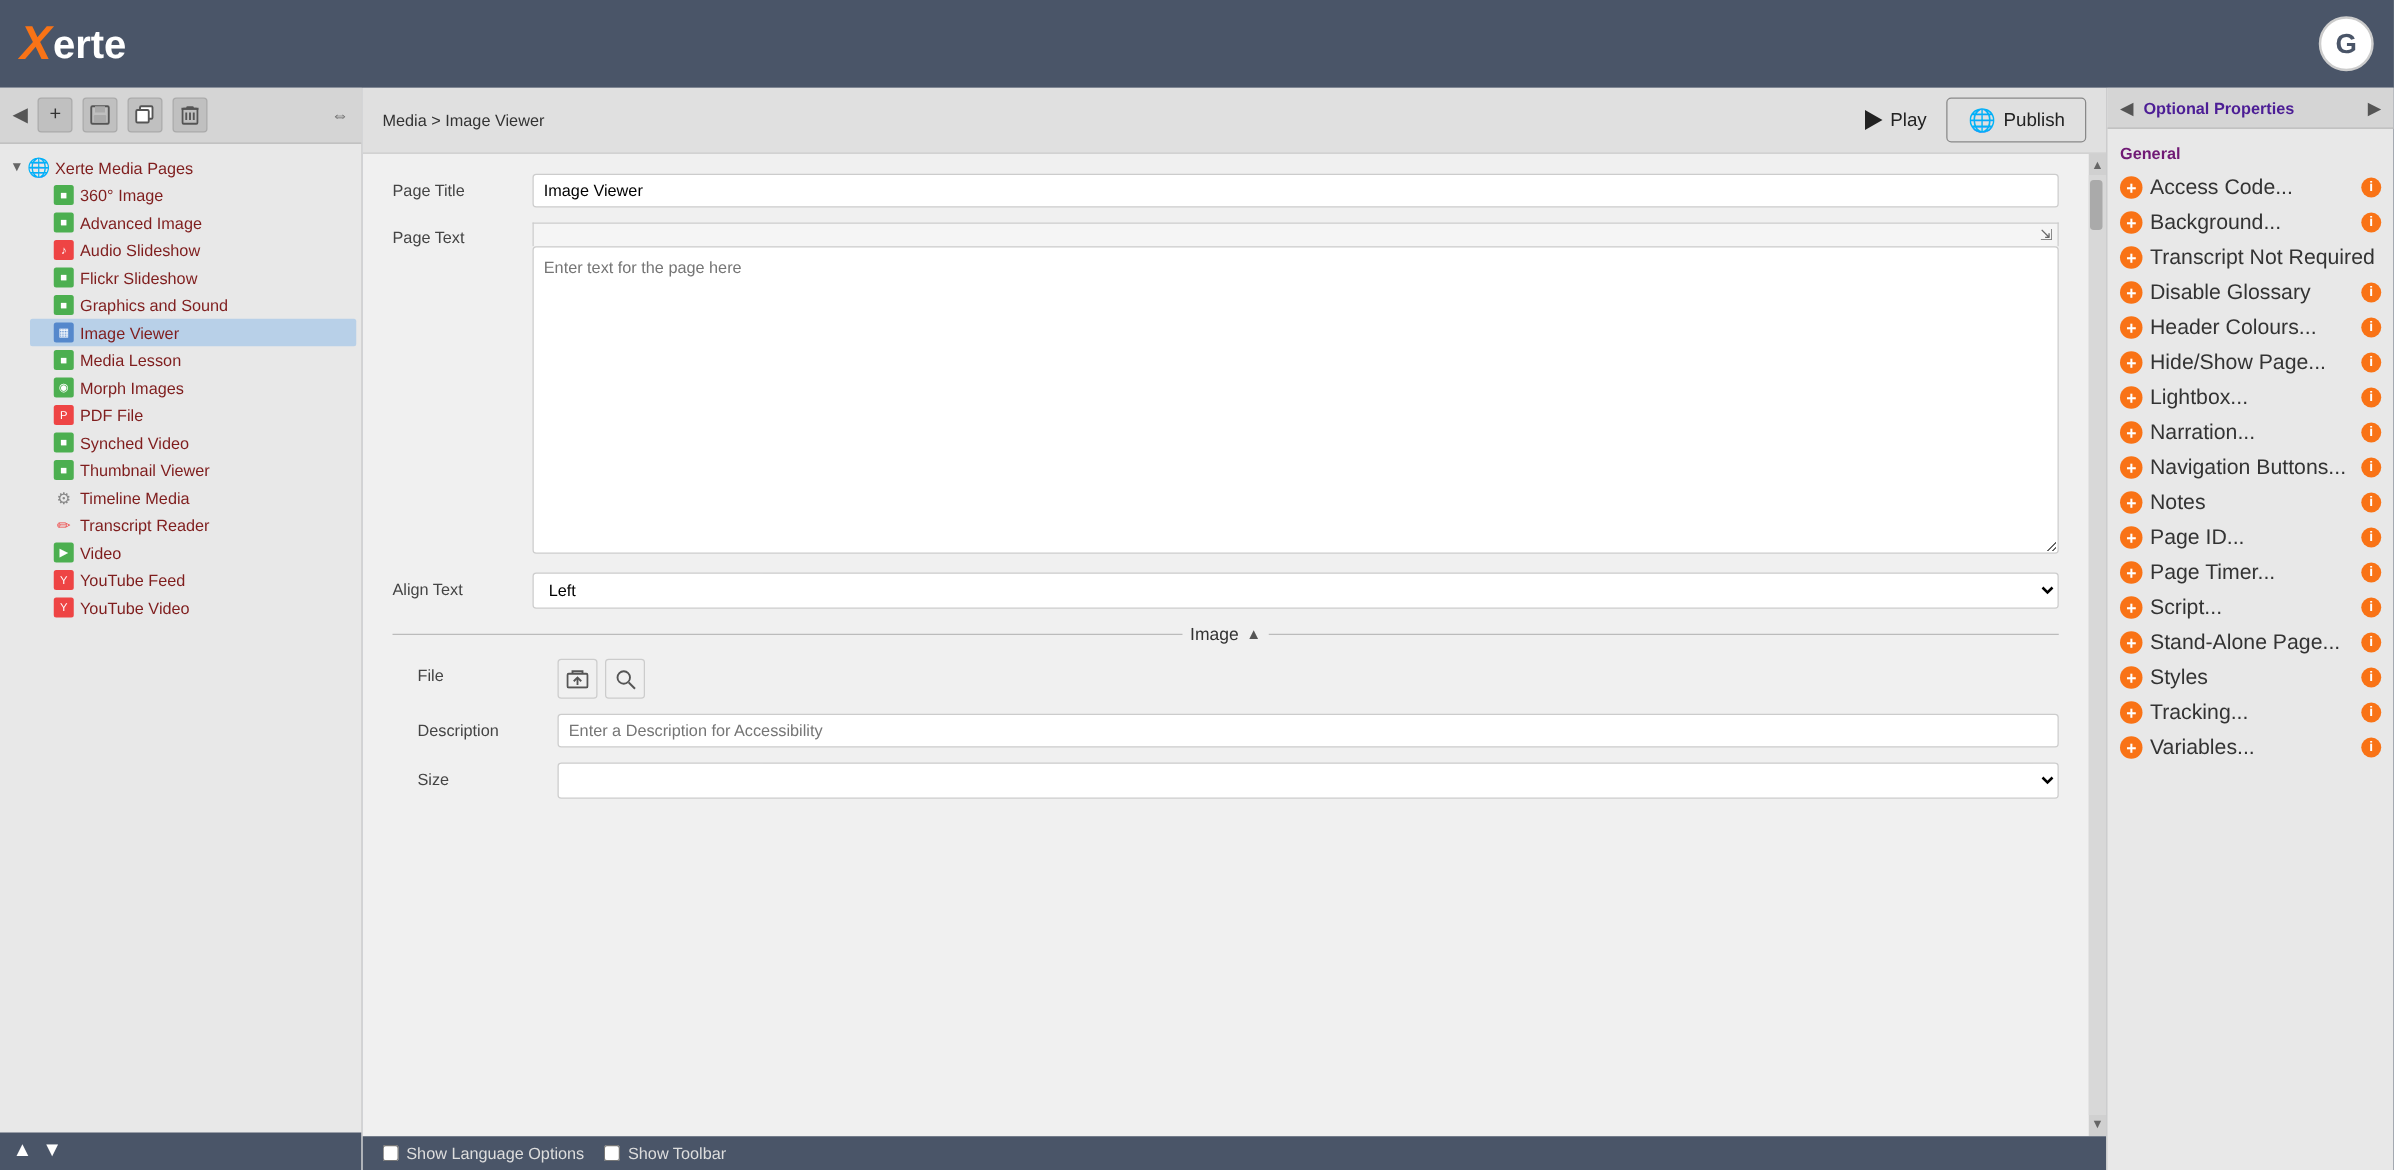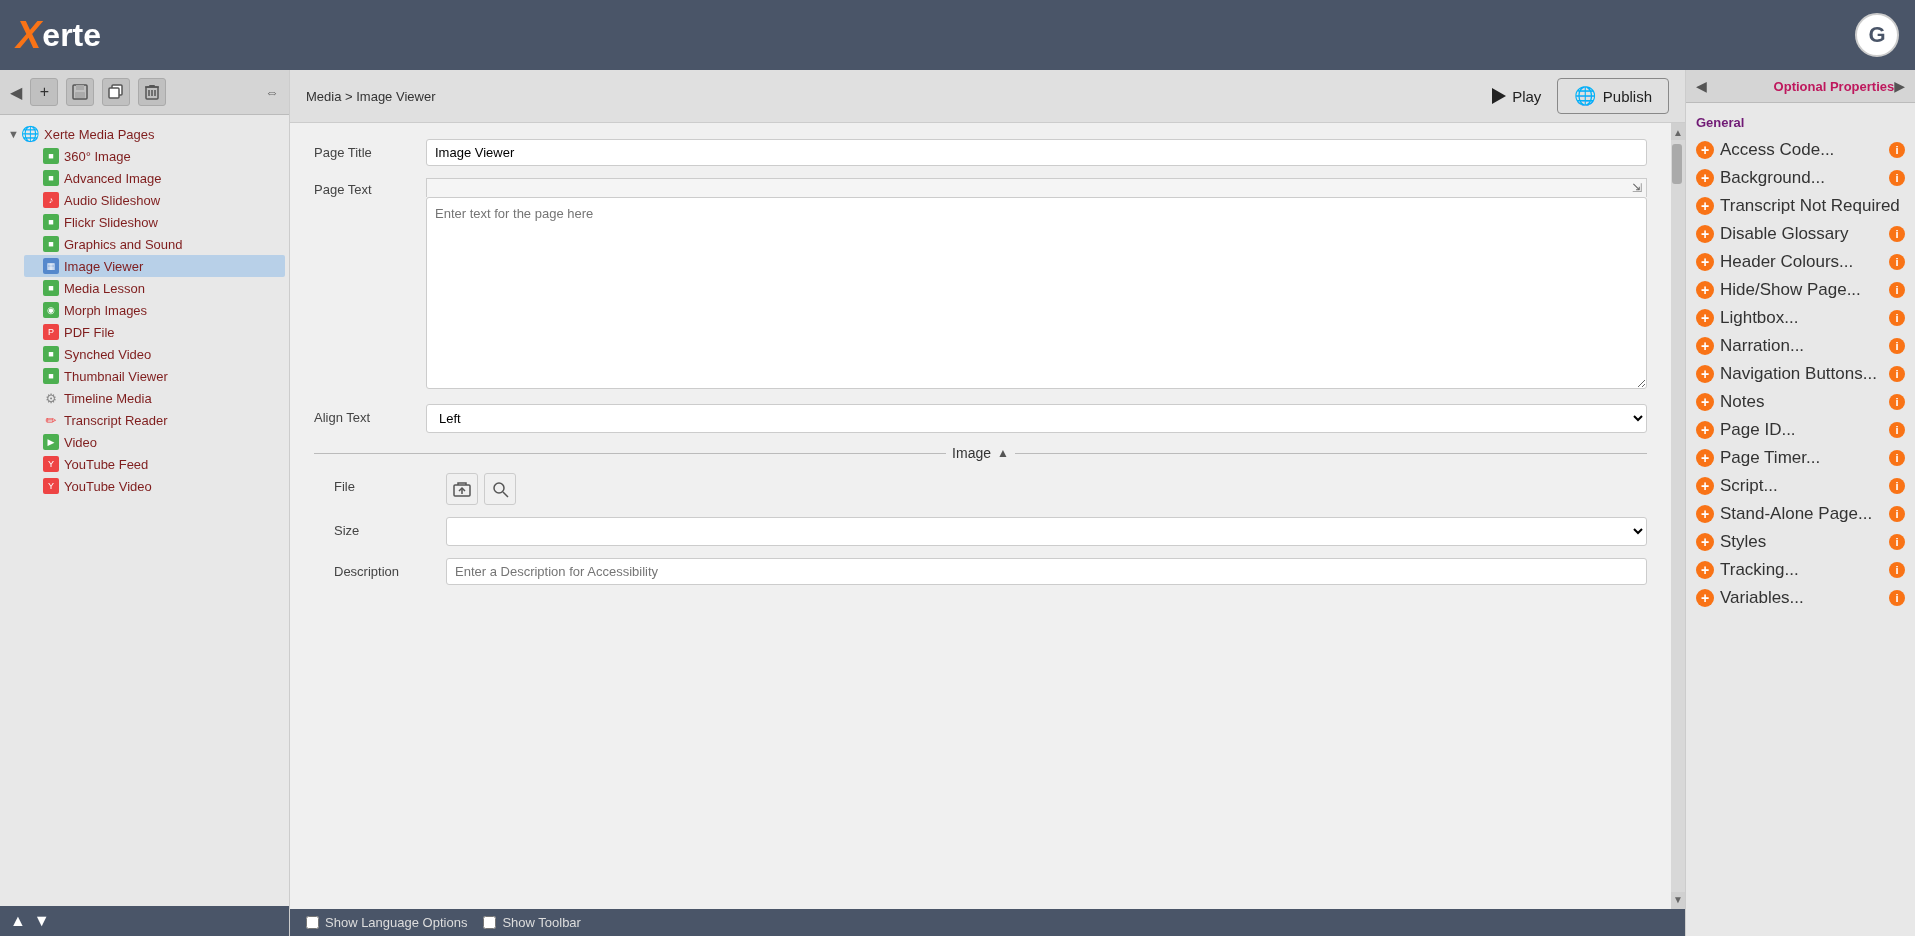--- a/index.html
+++ b/index.html
@@ -219,21 +219,21 @@
     .form-input {
       width: 100%;
       padding: 5px 8px;
       border: 1px solid #ccc;
       border-radius: 3px;
       font-size: 13px;
       background: white;
     }
     .form-textarea {
       width: 100%;
-      height: 192px;
+      height: 246px;
       padding: 8px;
       border: 1px solid #ccc;
       border-radius: 3px;
       font-size: 13px;
       background: white;
       resize: vertical;
       font-family: Arial, sans-serif;
     }
     .form-select {
       width: 100%;
@@ -345,23 +345,23 @@
     }
     #right-collapse-btn {
       font-size: 14px;
       color: #555;
       cursor: pointer;
       margin-right: 8px;
     }
     #optional-properties-title {
       font-size: 13px;
       font-weight: bold;
-      color: #be185d;
-      flex: 1;
-      text-align: right;
+      color: #4c1d95;
+      flex: 1;
+      text-align: left;
     }
     #right-expand-btn {
       font-size: 14px;
       color: #555;
       cursor: pointer;
     }
 
     #right-content {
       flex: 1;
       overflow-y: auto;
@@ -679,32 +679,32 @@
                 <svg width="17" height="17" viewBox="0 0 17 17" fill="none">
                   <circle cx="7" cy="7" r="5" stroke="#555" stroke-width="1.5" fill="none"></circle>
                   <line x1="11" y1="11" x2="16" y2="16" stroke="#555" stroke-width="1.5"></line>
                 </svg>
               </button>
             </div>
           </div>
         </div>
 
         <div class="form-row" style="padding-left:20px;">
+          <label class="form-label">Description</label>
+          <div class="form-control">
+            <input type="text" class="form-input" placeholder="Enter a Description for Accessibility" style="">
+          </div>
+        </div>
+
+        <div class="form-row" style="padding-left:20px;">
           <label class="form-label">Size</label>
           <div class="form-control">
             <select class="form-select">
               <option></option>
             </select>
-          </div>
-        </div>
-
-        <div class="form-row" style="padding-left:20px;">
-          <label class="form-label">Description</label>
-          <div class="form-control">
-            <input type="text" class="form-input" placeholder="Enter a Description for Accessibility" style="">
           </div>
         </div>
 
       </div>
 
       <div id="center-scrollbar">
         <span class="scrollbar-arrow">▲</span>
         <div class="scrollbar-track">
           <div class="scrollbar-thumb"></div>
         </div>

